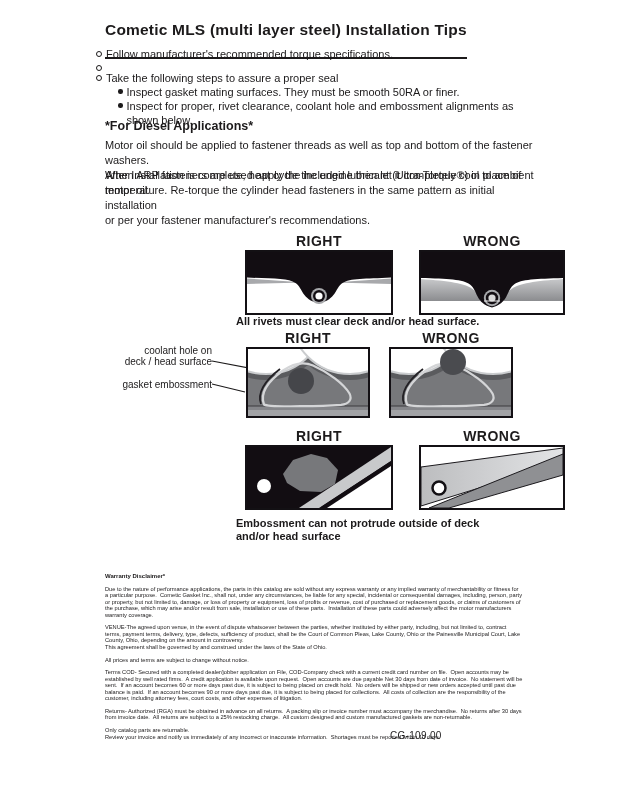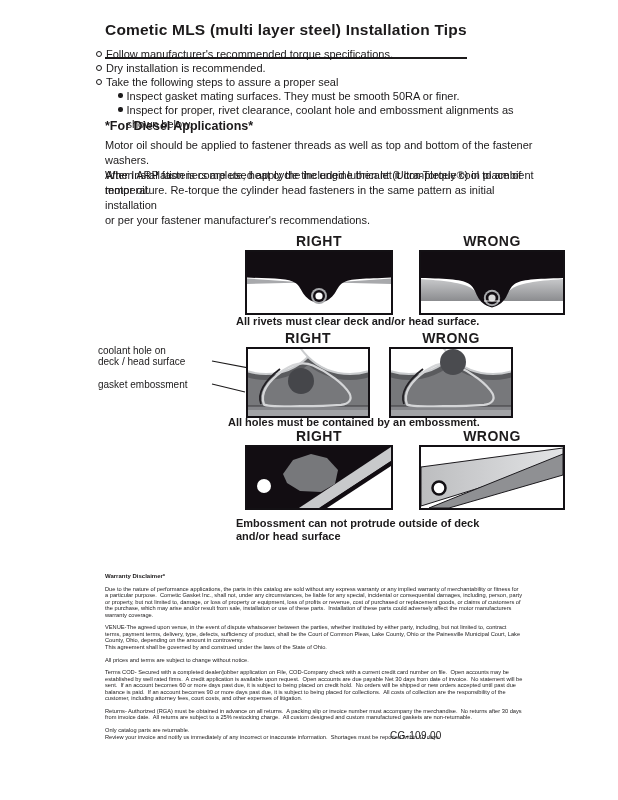--- a/index.html
+++ b/index.html
@@ -32,21 +32,21 @@
   .fig-label { text-align:center; font-size:14px; font-weight:bold; letter-spacing:.5px; line-height:15px; margin-bottom:1px; }
   .fig-box { border:2px solid #131014; line-height:0; background:#fff; }
   .row1 { left:236px; top:234px; } .row1 .fig+.fig { margin-left:17px; }
   .row2 { left:237px; top:331px; } .row2 .fig+.fig { margin-left:10px; }
   .row3 { left:236px; top:429px; } .row3 .fig+.fig { margin-left:17px; }
   .caption { position:absolute; font-size:11px; font-weight:bold; line-height:12.5px; white-space:pre-line; }
   .cap1 { left:236px; top:315px; }
   .cap2 { left:228px; top:416px; }
   .cap3 { left:236px; top:517px; }
   
-  .ann { position:absolute; font-size:10px; line-height:10.5px; white-space:pre-line; }
+  .ann { position:absolute; font-size:10px; line-height:10.5px; text-align:right; white-space:pre-line; }
   .ann-coolant { left:98px; top:346px; width:114px; }
   .ann-emboss  { left:98px; top:380px; width:114px; }
   .ann-lines { position:absolute; left:210px; top:350px; }
   
   .legal { position:absolute; left:105px; top:573px; width:418px; font-size:5.7px; line-height:6.4px; }
   .legal-heading { font-weight:bold; font-size:6px; margin:0 0 6.5px 0; }
   .legal p { margin:0 0 6.5px 0; white-space:pre-wrap; }
   
   .footer-code { position:absolute; left:390px; top:730px; font-size:10px; letter-spacing:.3px; }
 </style>
@@ -57,21 +57,20 @@
 
   <div class="title">Cometic MLS (multi layer steel) Installation Tips</div>
 
   <div class="bullets">
     <div class="bullet">
       <span class="ring"></span>
       <span>Follow manufacturer's recommended torque specifications.</span>
     </div>
     <div class="bullet">
       <span class="ring"></span>
-      <span>Dry installation is recommended.</span>
     </div>
     <div class="bullet">
       <span class="ring"></span>
       <span>Take the following steps to assure a proper seal</span>
     </div>
     <div class="subbullet">
       <span class="dot"></span>
       <span>Inspect gasket mating surfaces.  They must be smooth 50RA or finer.</span>
     </div>
     <div class="subbullet">
@@ -166,21 +165,20 @@
           <rect y="57" width="120" height="4" fill="#85868a"></rect>
           <rect y="61" width="120" height="6" fill="#a2a3a6"></rect>
           <line x1="0" y1="57" x2="120" y2="57" stroke="#3c3a3e" stroke-width="1"></line>
           <path d="M13,55 C9,45 16,32 32,20" stroke="#232125" stroke-width="1.8" fill="none"></path>
           <path d="M16,55.5 C12,45 19,33 35,21.5 C46,14 56,12.5 65,16.5 C80,23 96,35 101.5,44.5 C104.5,50.5 101,55 93,55.8 C70,57.5 32,57.5 23,56.8 C19,56.5 17,56.2 16,55.5 Z" fill="none" stroke="#d4d5d7" stroke-width="2.2"></path>
           <circle cx="62" cy="13" r="13" fill="#4a4b4f"></circle>
         </svg>
       </div>
     </div>
   </div>
-  <div class="caption cap2">All holes must be contained by an embossment.</div>
 
   <div class="figrow row3">
     <div class="fig">
       <div class="fig-label">RIGHT</div>
       <div class="fig-box">
         <svg width="144" height="61" viewBox="0 0 144 61">
           <rect width="144" height="61" fill="#120d12"></rect>
           <polygon points="80,61 144,19 144,61" fill="#ffffff"></polygon>
           <polygon points="52,61 144,0 144,14 72,61" fill="#c8c9cb"></polygon>
           <line x1="74" y1="61" x2="144" y2="15" stroke="#120d12" stroke-width="1.5"></line>

